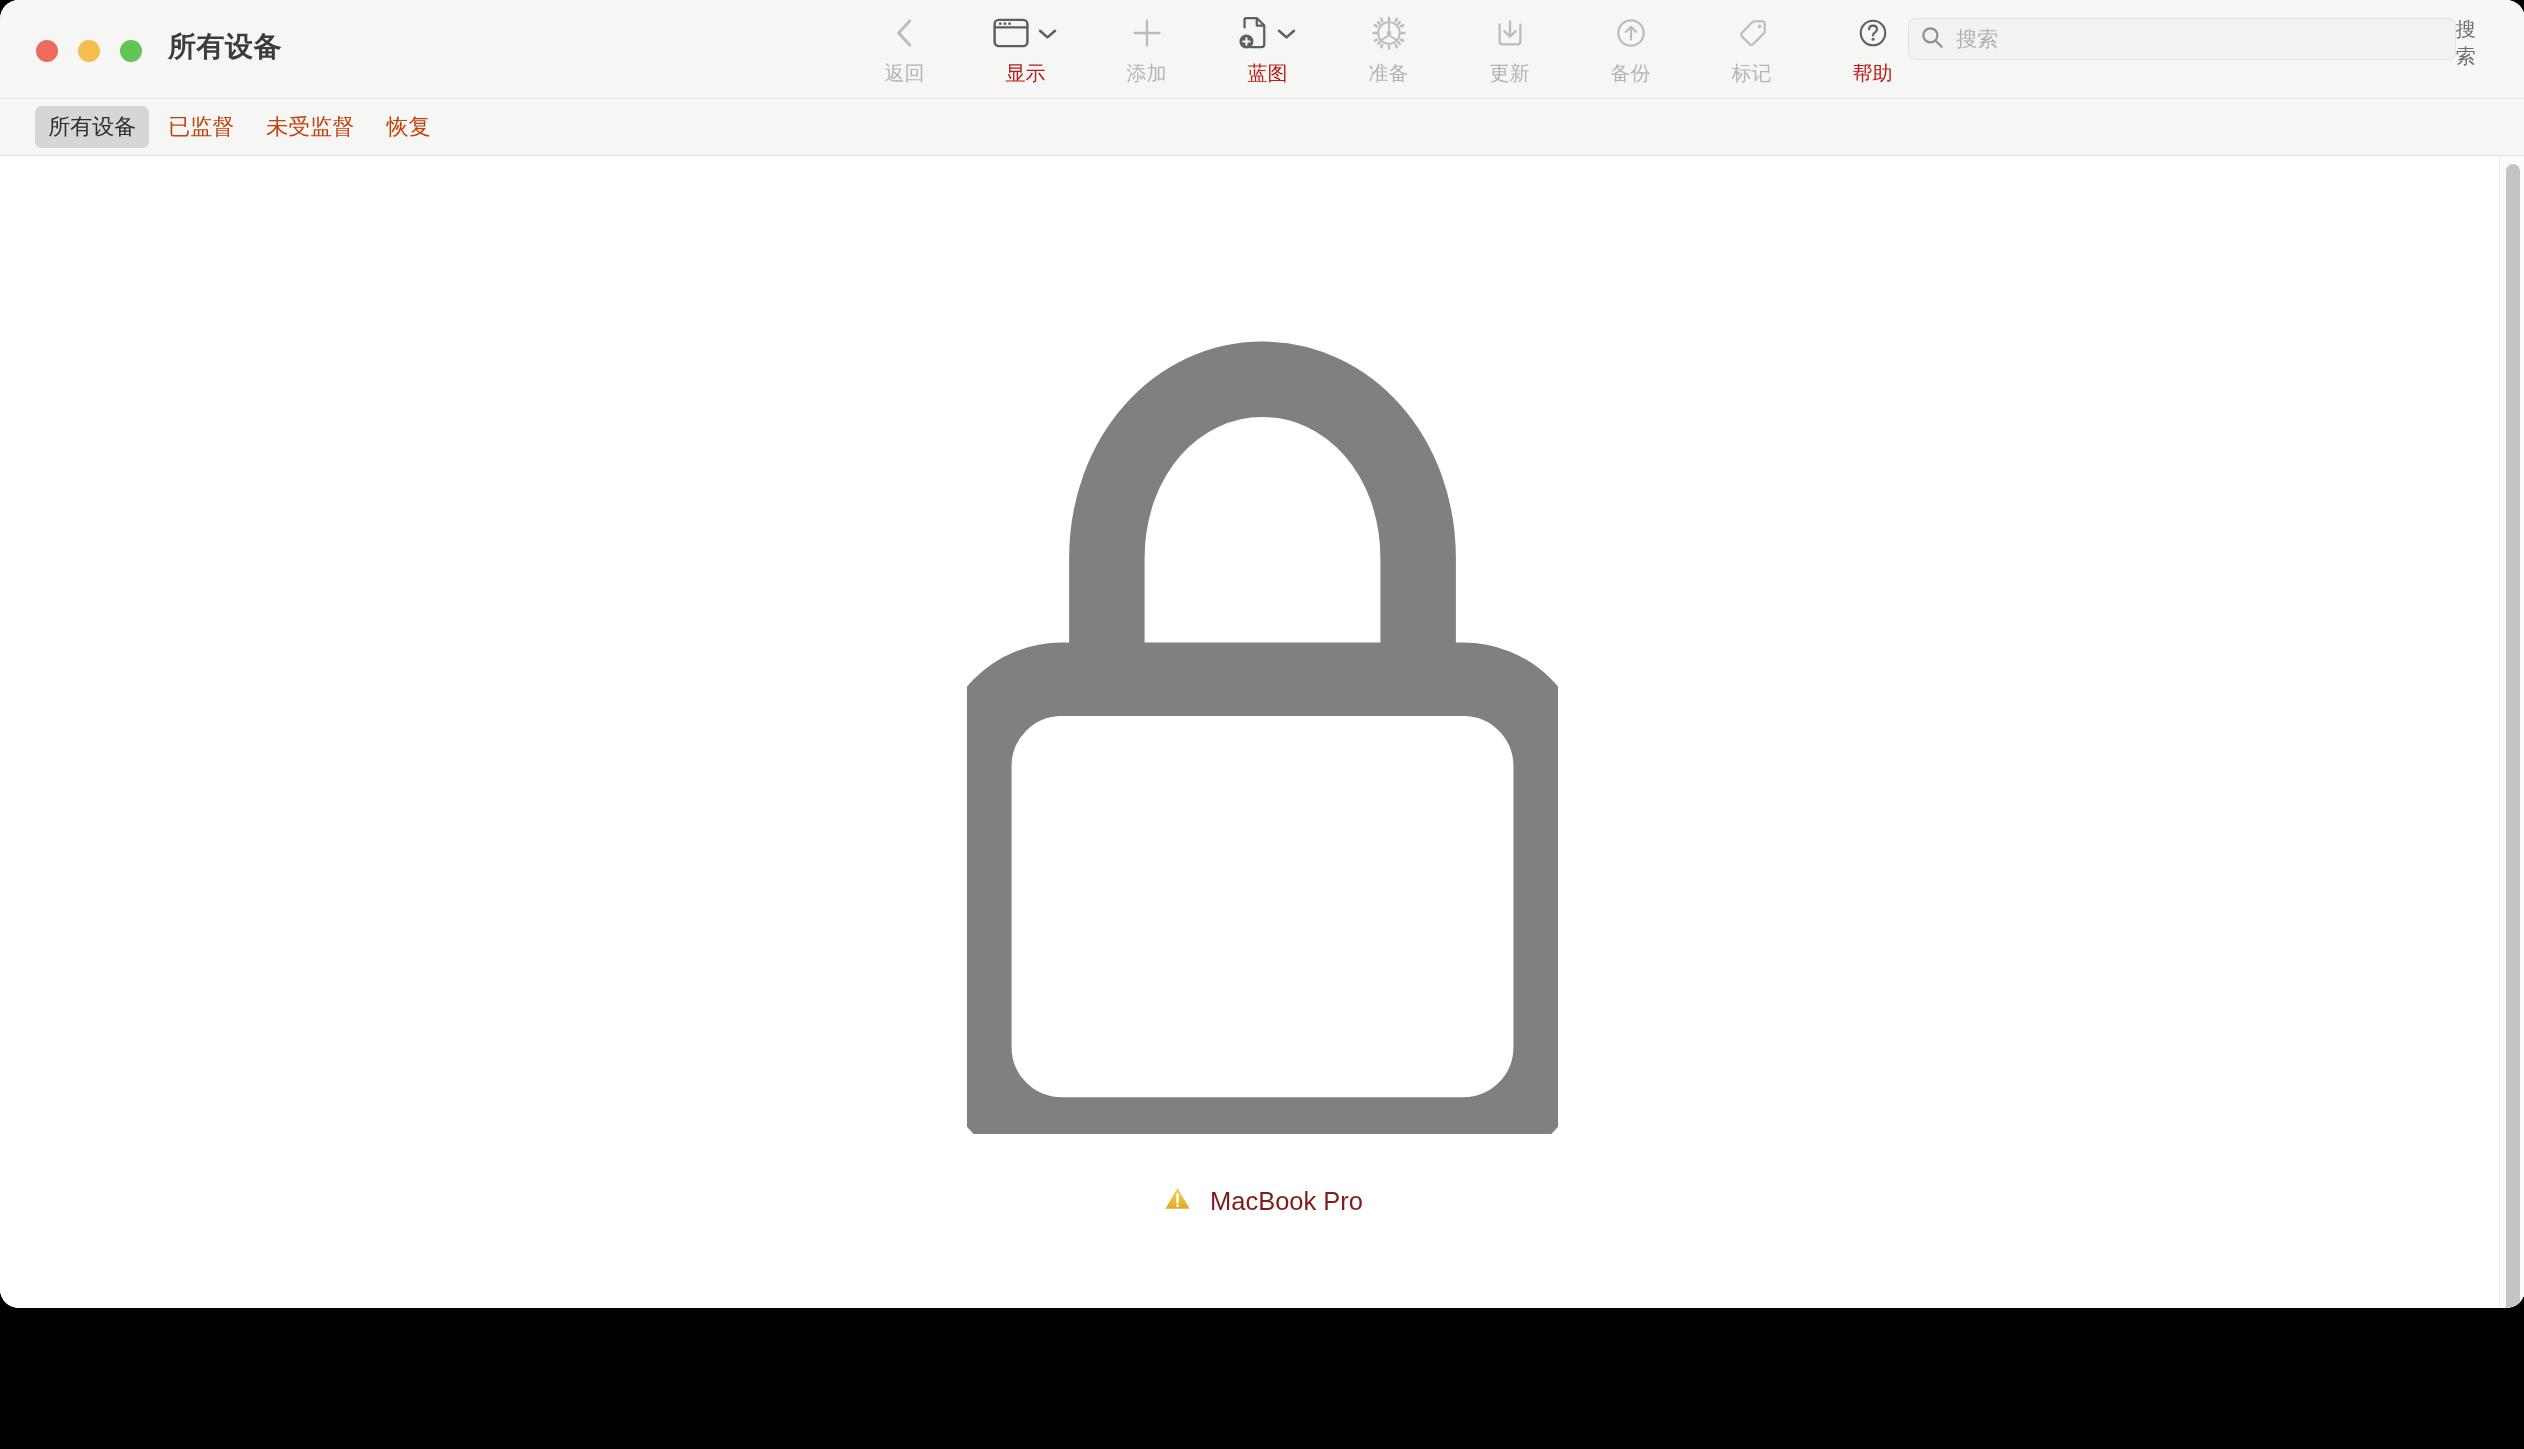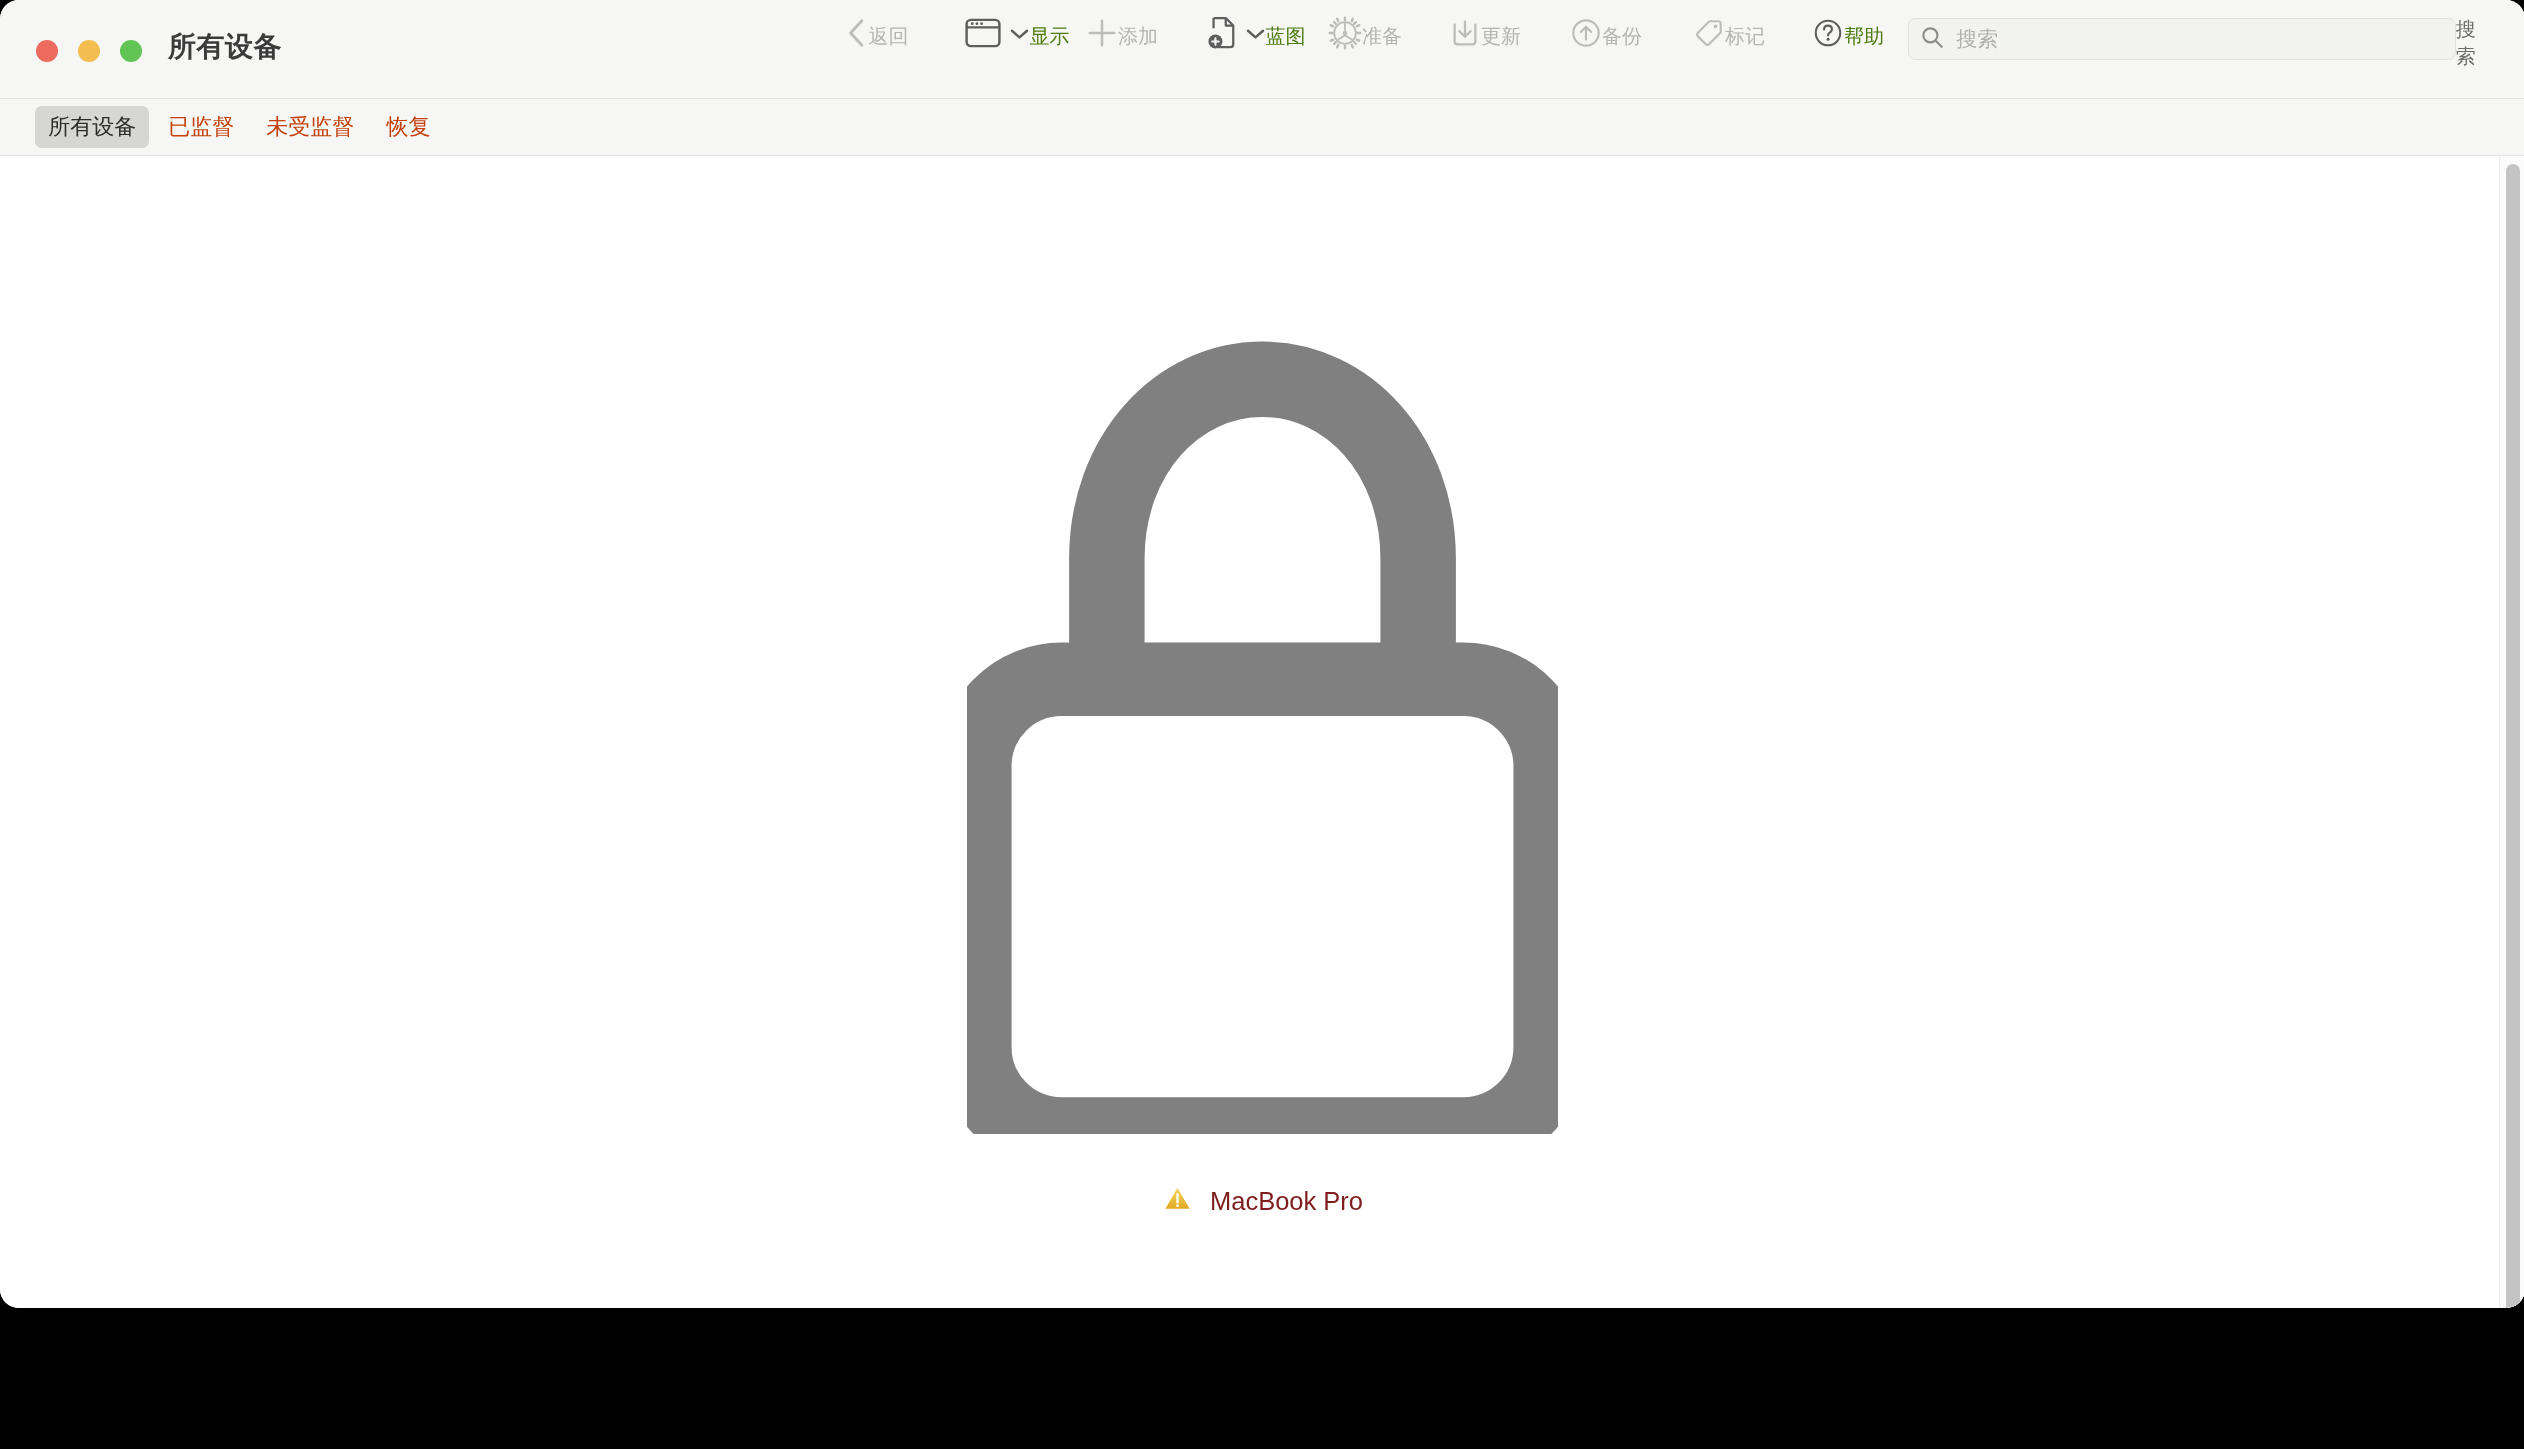--- a/index.html
+++ b/index.html
@@ -66,39 +66,39 @@
     position: absolute;
     left: 844px;
     top: 7.5px;
     display: flex;
     align-items: flex-start;
   }
 
   .tb-item {
     width: 121px;
     display: flex;
-    flex-direction: row;
+    flex-direction: column;
     align-items: center;
     padding-top: 5.7px;
     cursor: default;
   }
   .tb-icon-row {
     height: 40px;
     display: flex;
     align-items: center;
     justify-content: center;
     gap: 7.5px;
   }
   .tb-label {
     margin-top: 6.6px;
     font-size: 20px;
     color: #b4b4b2;
     white-space: nowrap;
   }
-  .tb-item.enabled .tb-label { color: #4d7c0f; }
+  .tb-item.enabled .tb-label { color: #b91c1c; }
   .tb-item.enabled svg { color: #5e5e5e; }
   .tb-item svg { color: #bcbcba; display: block; }
   .chev { color: #6d6d6d; display:block; }
 
   
   .search-wrap {
     position: absolute;
     right: 32px;
     top: 7.5px;
     width: 585px;

